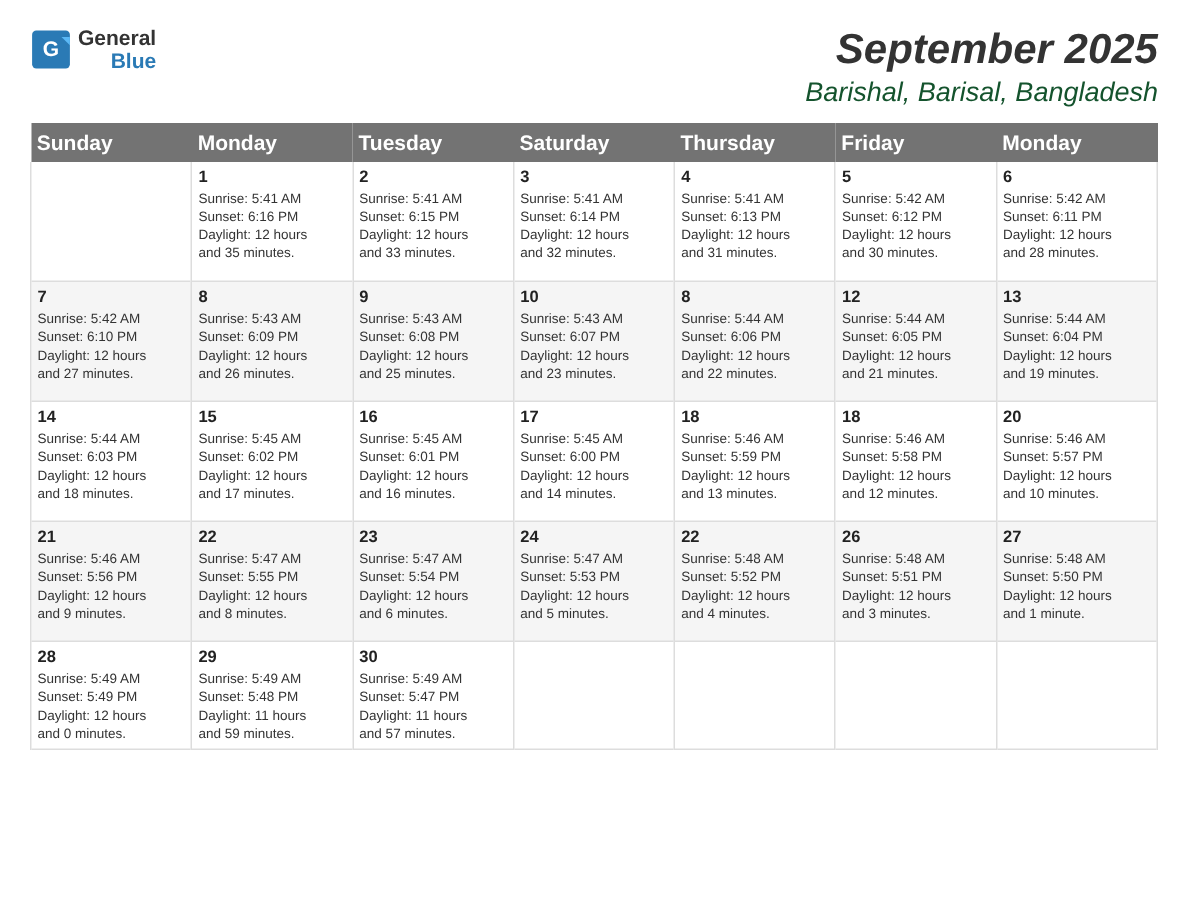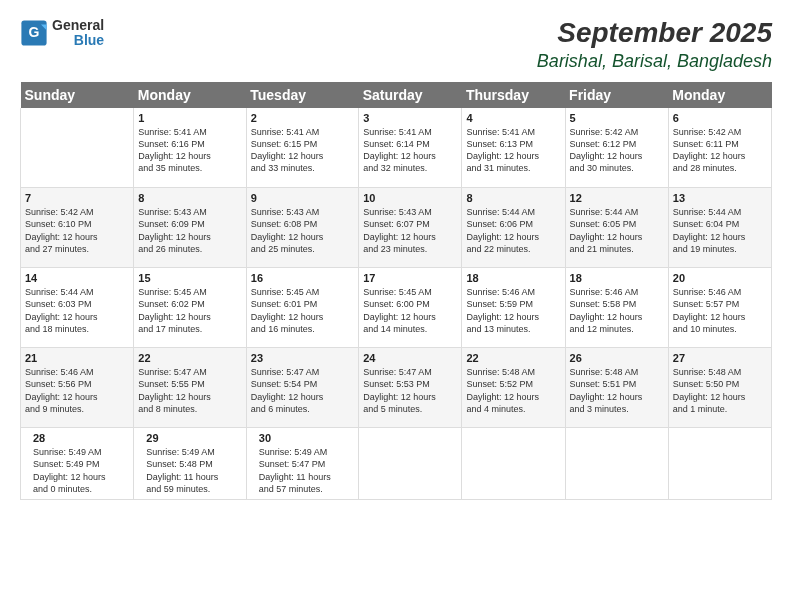--- a/index.html
+++ b/index.html
@@ -90,21 +90,20 @@
       font-size: 9px;
     }
     tbody tr:nth-child(odd) {
       background: #fff;
     }
     tbody tr:nth-child(even) {
       background: #f5f5f5;
     }
     .last-row td {
       height: 65px;
-      padding-left: 12px;
     }
   </style>
 </head>
 <body>
 
 <div class="page">
   <div class="header">
     <div class="logo">
       <svg class="logo-icon" viewBox="0 0 40 40">
         <rect x="2" y="2" width="36" height="36" rx="4" fill="#2a7ab5"></rect>

